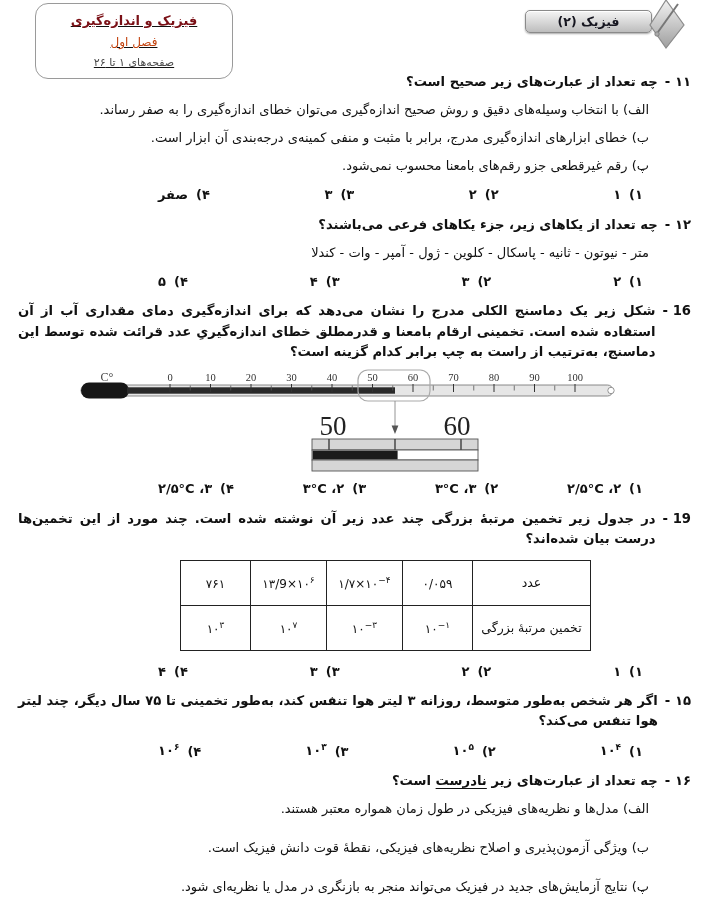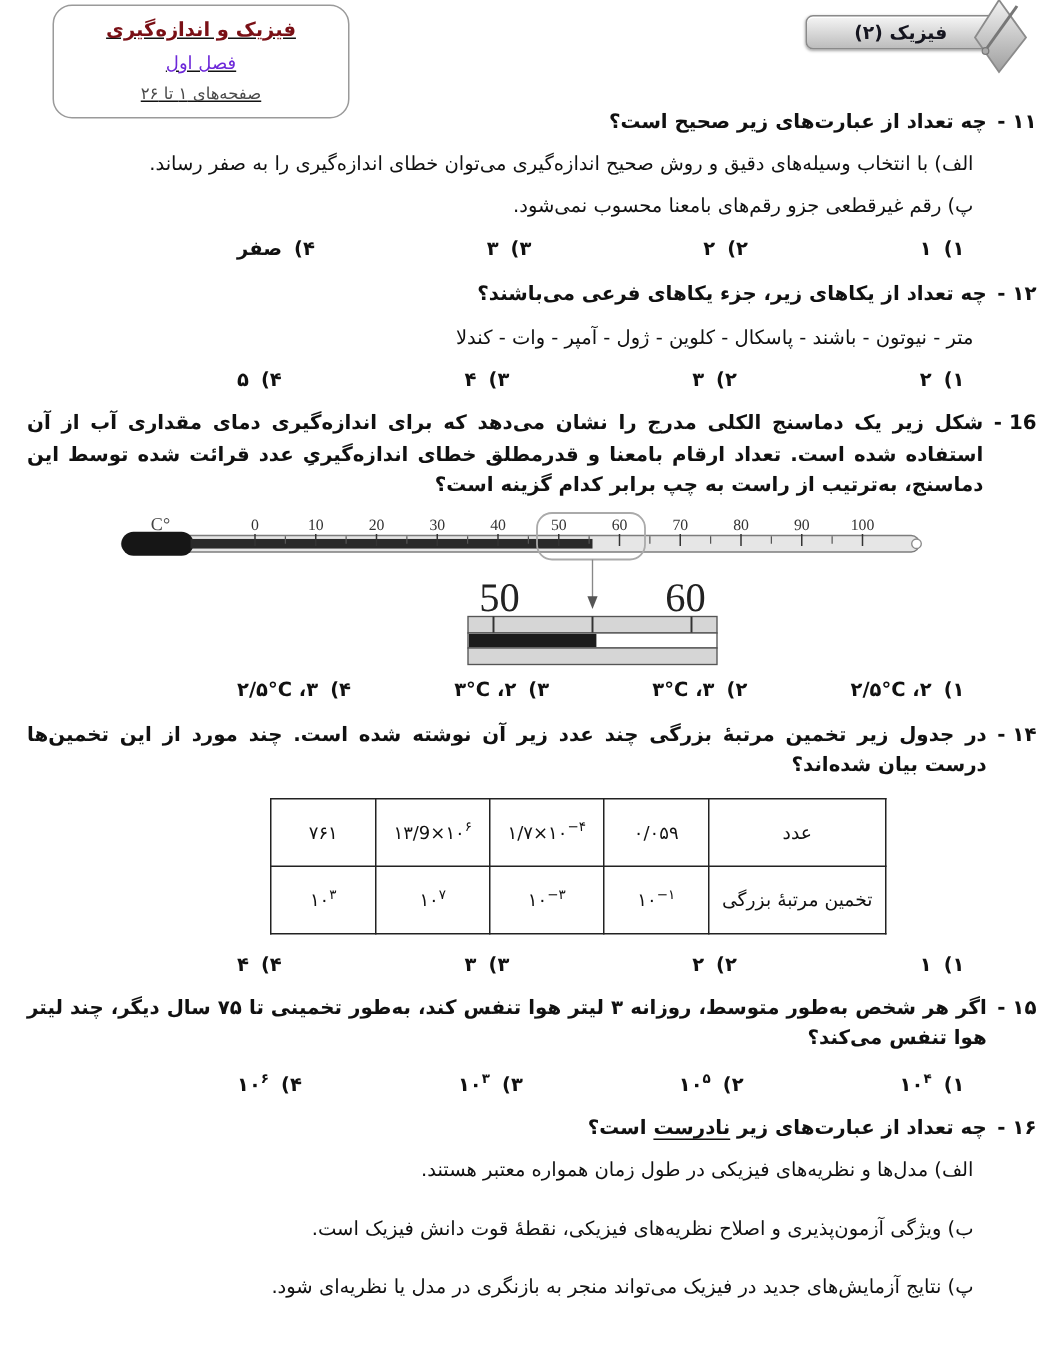--- a/index.html
+++ b/index.html
@@ -5,34 +5,34 @@
   html,body{margin:0;padding:0;}
   body{
     width:709px;height:912px;background:#fff;color:#111;
     font-family:"DejaVu Sans",sans-serif;direction:rtl;position:relative;overflow:hidden;
   }
   .page{padding:0 18px;position:relative;}
 
   
   .header{position:relative;height:72px;}
   .badge{
-    position:absolute;top:10px;right:27px;width:125px;height:21px;
+    position:absolute;top:10px;right:39px;width:125px;height:21px;
     background:linear-gradient(#f5f5f5,#bdbdbd);
     border:1px solid #8a8a8a;border-radius:5px;
     box-shadow:0 1px 2px rgba(0,0,0,.35), inset 0 1px 0 #fff;
     display:flex;align-items:center;justify-content:center;
     font-size:12.5px;font-weight:bold;color:#15151f;
   }
   .pencil-icon{position:absolute;top:-4px;right:-3px;width:56px;height:56px;}
   .chapter-box{
     position:absolute;top:3px;left:17px;width:168px;background:#fff;
     border:1.6px solid #9a9a9a;border-radius:13px;padding:9px 14px 9px;text-align:center;text-decoration:underline;
   }
   .chapter-title{font-size:13px;font-weight:bold;color:#7a1016;}
-  .chapter-sub{font-size:12px;color:#6d28d9;margin-top:7px;}
+  .chapter-sub{font-size:12px;color:#c2410c;margin-top:7px;}
   .chapter-pages{font-size:11px;color:#4a4a4a;margin-top:7px;}
 
   
   .q{margin-top:10px;}
   .q-header{display:flex;gap:7px;font-weight:bold;font-size:13.2px;line-height:1.55;}
   .q-num{white-space:nowrap;}
   .q-text{flex:1;text-align:justify;}
   .q-text .u{text-decoration:underline;text-underline-offset:3px;}
   .statement{padding-right:42px;margin-top:9px;font-size:13px;line-height:1.45;text-align:justify;}
   .statement.spaced{margin-top:20px;}
@@ -86,20 +86,21 @@
       <div class="chapter-pages">صفحه‌های ۱ تا ۲۶</div>
     </div>
   </div>
 
   <div class="q" style="margin-top:0;">
     <div class="q-header">
       <span class="q-num">۱۱ -</span>
       <span class="q-text">چه تعداد از عبارت‌های زیر صحیح است؟</span>
     </div>
     <div class="statement">الف) با انتخاب وسیله‌های دقیق و روش صحیح اندازه‌گیری می‌توان خطای اندازه‌گیری را به صفر رساند.</div>
+    <div class="statement">ب) خطای ابزارهای اندازه‌گیری مدرج، برابر با مثبت و منفی کمینه‌ی درجه‌بندی آن ابزار است.</div>
     <div class="statement">پ) رقم غیرقطعی جزو رقم‌های بامعنا محسوب نمی‌شود.</div>
     <div class="options">
       <span class="option">
           <span class="olabel">۱)</span>
           <span>۱</span>
         </span>
       <span class="option">
           <span class="olabel">۲)</span>
           <span>۲</span>
         </span>
@@ -112,21 +113,21 @@
           <span>صفر</span>
         </span>
     </div>
   </div>
 
   <div class="q" style="margin-top:13px;">
     <div class="q-header">
       <span class="q-num">۱۲ -</span>
       <span class="q-text">چه تعداد از یکاهای زیر، جزء یکاهای فرعی می‌باشند؟</span>
     </div>
-    <div class="statement">متر - نیوتون - باشند - پاسکال - کلوین - ژول - آمپر - وات - کندلا</div>
+    <div class="statement">متر - نیوتون - ثانیه - پاسکال - کلوین - ژول - آمپر - وات - کندلا</div>
     <div class="options">
       <span class="option">
           <span class="olabel">۱)</span>
           <span>۲</span>
         </span>
       <span class="option">
           <span class="olabel">۲)</span>
           <span>۳</span>
         </span>
       <span class="option">
@@ -136,21 +137,21 @@
       <span class="option">
           <span class="olabel">۴)</span>
           <span>۵</span>
         </span>
     </div>
   </div>
 
   <div class="q" style="margin-top:12px;">
     <div class="q-header">
       <span class="q-num">16 -</span>
-      <span class="q-text">شکل زیر یک دماسنج الکلی مدرج را نشان می‌دهد که برای اندازه‌گیری دمای مقداری آب از آن استفاده شده است. تعداد ارقام بامعنا و قدرمطلق خطای اندازه‌گیریِ عدد قرائت شده توسط این دماسنج، به‌ترتیب از راست به چپ برابر کدام گزینه است؟</span>
+      <span class="q-text">شکل زیر یک دماسنج الکلی مدرج را نشان می‌دهد که برای اندازه‌گیری دمای مقداری آب از آن استفاده شده است. تخمینی ارقام بامعنا و قدرمطلق خطای اندازه‌گیریِ عدد قرائت شده توسط این دماسنج، به‌ترتیب از راست به چپ برابر کدام گزینه است؟</span>
     </div>
 
     <div class="figure">
       <svg width="560" height="104" viewBox="0 0 560 104">
 
         <text x="32" y="12" font-family="Liberation Serif, DejaVu Serif, serif" font-size="12" fill="#444" text-anchor="middle">°C</text>
         <g font-family="Liberation Serif, DejaVu Serif, serif" font-size="10.5" fill="#333" text-anchor="middle">
           <text x="95" y="12">0</text>
           <text x="135.5" y="12">10</text>
           <text x="176" y="12">20</text>
@@ -203,21 +204,21 @@
         </span>
       <span class="option">
           <span class="olabel">۴)</span>
           <span><span>۳،</span> <span dir="ltr">۲/۵°C</span></span>
         </span>
     </div>
   </div>
 
   <div class="q" style="margin-top:13px;">
     <div class="q-header">
-      <span class="q-num">۱۴ -</span>
+      <span class="q-num">19 -</span>
       <span class="q-text">در جدول زیر تخمین مرتبهٔ بزرگی چند عدد زیر آن نوشته شده است. چند مورد از این تخمین‌ها درست بیان شده‌اند؟</span>
     </div>
 
     <table class="order-table">
       <colgroup>
           <col style="width:118px">
           <col style="width:70px">
           <col style="width:76px">
           <col style="width:76px">
           <col style="width:70px">

